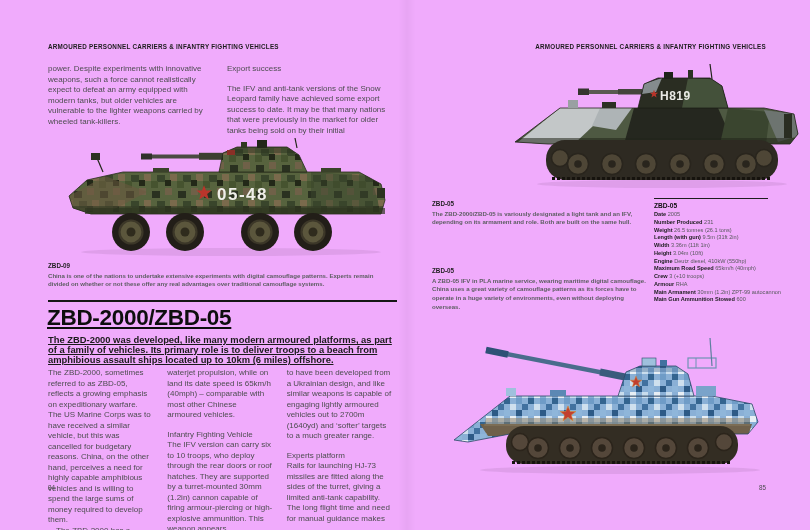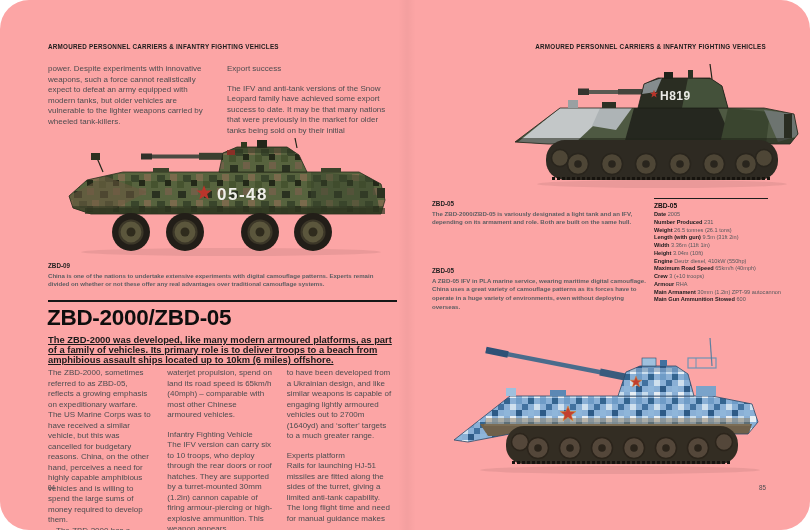--- a/index.html
+++ b/index.html
@@ -2,21 +2,21 @@
 <html><head>
 <meta charset="utf-8">
 <style>
   html,body{margin:0;padding:0;}
   body{
     width:810px;height:530px;position:relative;overflow:hidden;
     background:#ffffff;
     font-family:"Liberation Sans","DejaVu Sans",sans-serif;
     -webkit-font-smoothing:antialiased;
   }
-  .spread{position:absolute;inset:0;background:#fca5a5;border-radius:29px;}
+  .spread{position:absolute;inset:0;background:#f0abfc;}
   .gutter{position:absolute;left:398px;top:0;width:18px;height:100%;
     background:linear-gradient(90deg,rgba(0,0,0,0),rgba(0,0,0,0.035),rgba(0,0,0,0));}
   .abs{position:absolute;}
 
   .running-head{font-size:6.3px;font-weight:bold;color:#1c1c1c;letter-spacing:.25px;}
   .rh-left{left:48px;top:43px;}
   .rh-right{left:432px;top:43px;width:334px;text-align:right;}
 
   .cols{display:flex;gap:14px;}
   .col{flex:1;min-width:0;}
@@ -38,21 +38,21 @@
   .caption{color:#595a5e;}
   .caption-title{font-size:6.3px;font-weight:bold;color:#1f1f1f;margin-bottom:2.5px;}
   .caption-text{font-size:6.1px;line-height:8.8px;font-weight:bold;color:#5c5d61;}
   .cap-zbd09{left:48px;top:262px;width:336px;}
   .cap-r1{left:432px;top:200px;width:214px;}
   .cap-r2{left:432px;top:267px;width:218px;}
 
   .rule-left{left:48px;top:300px;width:349px;height:1.5px;background:#161616;}
 
   .section-title{left:47px;top:305px;font-size:22.5px;font-weight:bold;color:#0e0e0e;
-    letter-spacing:-.3px;margin:0;}
+    letter-spacing:-.3px;margin:0;text-decoration:underline;}
   .standfirst{left:48px;top:335px;width:352px;font-size:9.4px;line-height:10.2px;
     font-weight:bold;color:#1b1b1b;margin:0;text-decoration:underline;}
 
   .page-num{font-size:6.3px;color:#4d4d50;}
   .pn-left{left:48px;top:484px;}
   .pn-right{left:700px;top:484px;width:66px;text-align:right;}
 
   .spec{left:654px;top:198px;width:114px;border-top:1.6px solid #1d1d1d;padding-top:3px;}
   .spec-title{font-size:6.6px;font-weight:bold;color:#0f0f0f;margin-bottom:2px;}
   .spec-row{font-size:5.6px;line-height:7.75px;white-space:nowrap;color:#57585c;}
@@ -174,28 +174,28 @@
     <div class="abs rule-left"></div>
     <h1 class="abs section-title">ZBD-2000/ZBD-05</h1>
     <p class="abs standfirst">The ZBD-2000 was developed, like many modern armoured platforms, as part of a family of vehicles. Its primary role is to deliver troops to a beach from amphibious assault ships located up to 10km (6 miles) offshore.</p>
 
     <div class="abs cols cols-bottom">
       <div class="col">
         <p class="p-tight">The ZBD-2000, sometimes referred to as ZBD-05, reflects a growing emphasis on expeditionary warfare. The US Marine Corps was to have received a similar vehicle, but this was cancelled for budgetary reasons. China, on the other hand, perceives a need for highly capable amphibious vehicles and is willing to spend the large sums of money required to develop them.</p>
         <p class="p-indent">The ZBD-2000 has a reported speed of 25km/h (16 miles) using</p>
       </div>
       <div class="col">
-        <p>waterjet propulsion, spend on land its road speed is 65km/h (40mph) – comparable with most other Chinese armoured vehicles.</p>
+        <p>waterjet propulsion, while on land its date speed is 65km/h (40mph) – comparable with most other Chinese armoured vehicles.</p>
         <p class="col-heading p-tight">Infantry Fighting Vehicle</p>
         <p>The IFV version can carry six to 10 troops, who deploy through the rear doors or roof hatches. They are supported by a turret-mounted 30mm (1.2in) cannon capable of firing armour-piercing or high-explosive ammunition. This weapon appears</p>
       </div>
       <div class="col">
         <p>to have been developed from a Ukrainian design, and like similar weapons is capable of engaging lightly armoured vehicles out to 2700m (1640yd) and ‘softer’ targets to a much greater range.</p>
         <p class="col-heading p-tight">Experts platform</p>
-        <p>Rails for launching HJ-51 missiles are fitted along the sides of the turret, giving a limited anti-tank capability. The long flight time and need for manual guidance makes</p>
+        <p>Rails for launching HJ-73 missiles are fitted along the sides of the turret, giving a limited anti-tank capability. The long flight time and need for manual guidance makes</p>
       </div>
     </div>
 
     <div class="abs page-num pn-left">84</div>
   </div>
 
   <div>
     <div class="abs running-head rh-right">ARMOURED PERSONNEL CARRIERS &amp; INFANTRY FIGHTING VEHICLES</div>
 
     <div class="abs vehicle v-zbd05top">

